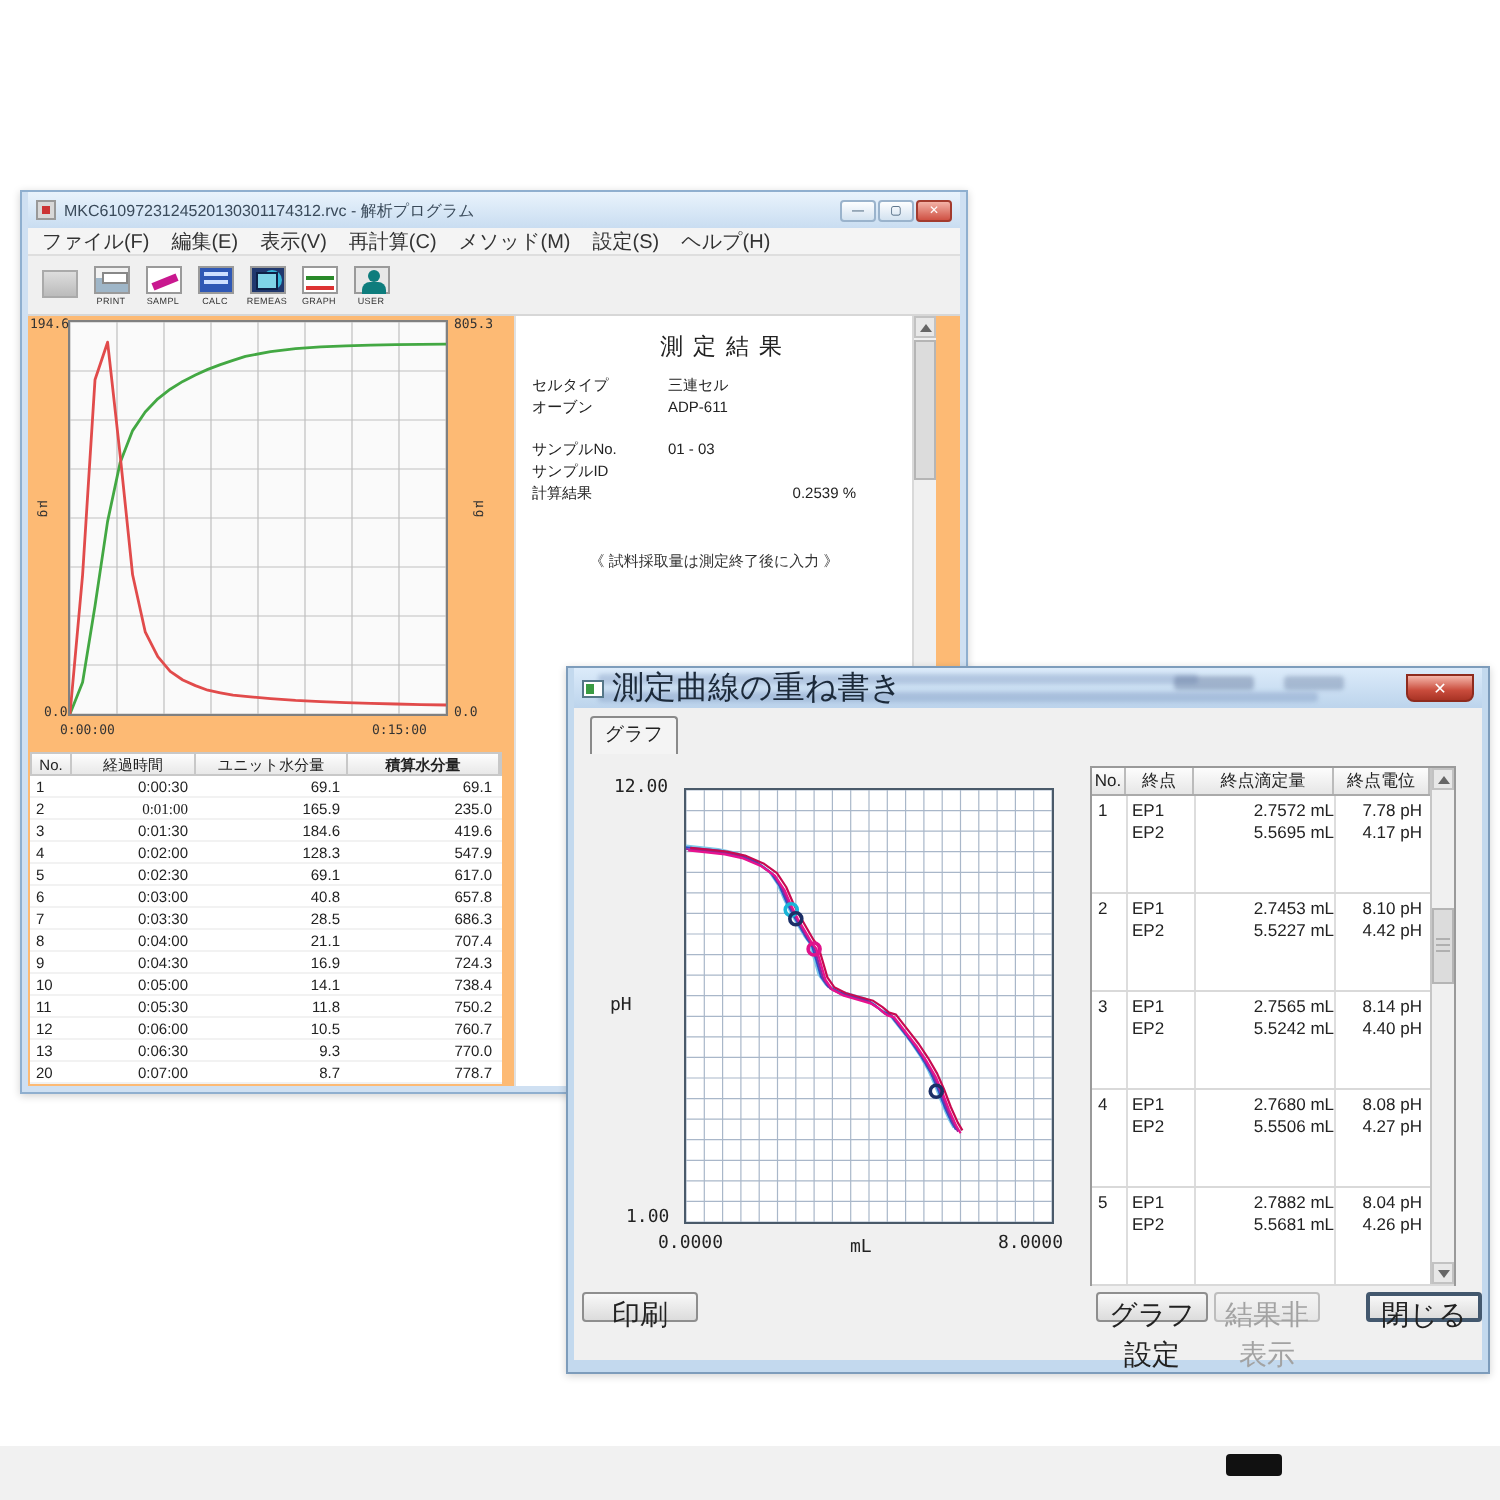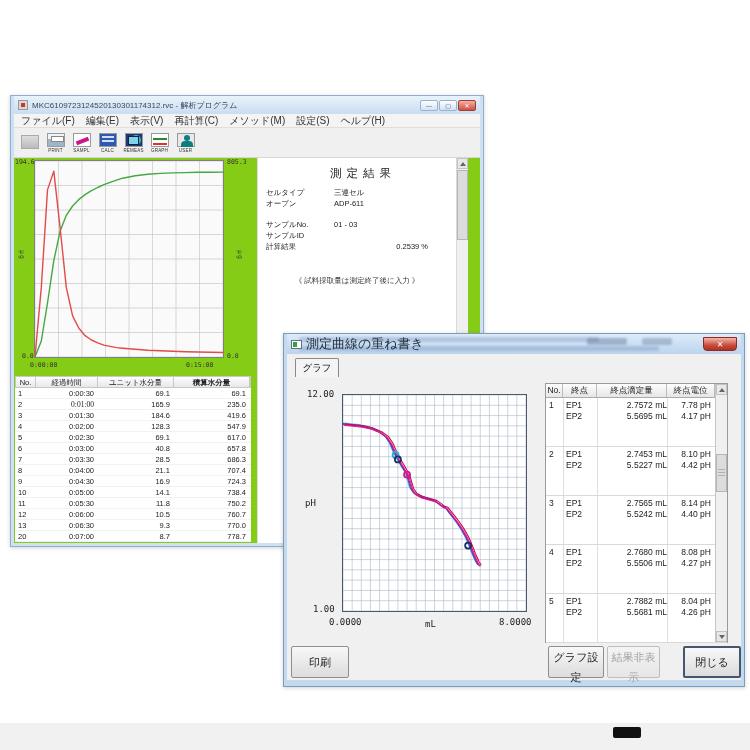--- a/index.html
+++ b/index.html
@@ -40,21 +40,21 @@
   .icn-remeas::before{content:"";position:absolute;right:1px;bottom:1px;width:6px;height:6px;border:2px solid #35b6d9;border-radius:50%}
   .icn-graph{background:#fff}
   .icn-graph::before{content:"";position:absolute;left:1px;top:9px;width:14px;height:2px;background:#d33}
   .icn-graph::after{content:"";position:absolute;left:1px;top:4px;width:14px;height:2px;background:#2a8a2a}
   .icn-user{background:#e8e8e8}
   .icn-user::before{content:"";position:absolute;left:6px;top:1px;width:6px;height:6px;border-radius:50%;background:#0e7d7d}
   .icn-user::after{content:"";position:absolute;left:3px;top:7px;width:12px;height:6px;border-radius:4px 4px 0 0;background:#0e7d7d}
 
   
   #w1{left:10px;top:95px;width:474px;height:452px;padding:0 3px 3px}
-  #c1wrap{position:relative;background:#84cc16;height:385px;overflow:hidden}
+  #c1wrap{position:relative;background:#fdba74;height:385px;overflow:hidden}
   #c1plot{position:absolute;left:20px;top:2px;width:190px;height:198px;background:#fafafa;border:1px solid #808080}
   .axlbl{position:absolute;font-family:"DejaVu Sans Mono",monospace;font-size:6.5px;color:#333;white-space:nowrap}
   .axvert{writing-mode:vertical-rl;letter-spacing:1px}
   #t1{position:absolute;left:1px;top:218px;width:236px;font-size:7.5px;background:#fff}
   .trow{display:flex;height:11px;line-height:11px;border-bottom:1px solid #f2f2f2}
   .thr{background:linear-gradient(#fdfdfd,#e8e8e8);border:1px solid #c8c8c8;height:12px;line-height:11px}
   .tc{padding:0 3px;overflow:hidden;white-space:nowrap}
   .thr .tc{border-right:1px solid #c8c8c8;text-align:center}
   .tcr{text-align:right}
   #res{position:absolute;left:243px;top:0;width:211px;height:385px;background:#fff;border-left:1px solid #e0e0e0}
@@ -69,21 +69,21 @@
   .vscroll{position:absolute;top:0;bottom:0;width:12px;background:#f0f0f0;border-left:1px solid #d9d9d9}
   .sbtn{position:absolute;left:0;width:11px;height:11px;background:#e8e8e8;border:1px solid #c2c2c2;display:flex;align-items:center;justify-content:center}
   .arr-up{width:0;height:0;border-left:3px solid transparent;border-right:3px solid transparent;border-bottom:4px solid #666}
   .arr-dn{width:0;height:0;border-left:3px solid transparent;border-right:3px solid transparent;border-top:4px solid #666}
   .sthumb{position:absolute;left:0;width:11px;background:#dcdcdc;border:1px solid #b5b5b5}
   #w1scroll{position:absolute;right:0;top:0;bottom:0}
 
   
   #w2{left:283px;top:333px;width:462px;height:354px;padding:0 3px 5px;background:#c3d9ee;border-color:#7d9cbb;z-index:5}
   #w2 .tbar{height:20px;background:linear-gradient(#dcebfa,#bcd4ec)}
-  #w2 .ttl{font-size:13px;color:#1c2a3a}
+  #w2 .ttl{font-size:16px;color:#1c2a3a}
   .glass{position:absolute;height:5px;background:rgba(90,120,170,.28);filter:blur(1px);border-radius:2px}
   #w2close{width:34px;height:14px;margin-left:auto;background:linear-gradient(#f5b6aa,#c94c3c 60%,#a93425);
            border:1px solid #8e2b1e;border-radius:0 0 4px 4px;color:#fff;font-size:8px;line-height:13px;text-align:center;position:relative;z-index:2}
   #w2body{position:relative;background:#f0f0f0;height:326px}
   #w2tab{position:absolute;left:8px;top:4px;width:44px;height:19px;background:#f4f4f4;border:1px solid #8a8a8a;border-bottom:none;
          font-size:9.5px;text-align:center;line-height:18px;color:#222;border-radius:2px 2px 0 0}
   #p2{position:absolute;left:55px;top:40px;width:185px;height:218px;background:#fff;border:1px solid #4a5a6a}
   .ax2{position:absolute;font-family:"DejaVu Sans Mono",monospace;font-size:9px;color:#222;white-space:nowrap}
   #ept{position:absolute;left:258px;top:29px;width:183px;height:260px;background:#fff;border:1px solid #9a9a9a;font-size:8.5px}
   #epthead{display:flex;height:14px;background:linear-gradient(#fdfdfd,#e6e6e6);border-bottom:1px solid #aaa}
@@ -91,22 +91,22 @@
   .epgroup{position:relative;height:49px;border-bottom:1px solid #d9d9d9}
   .epno{position:absolute;left:3px;top:2px}
   .eprow{position:absolute;left:17px;right:13px;height:11px;line-height:11px}
   .epname{position:absolute;left:3px}
   .epvol{position:absolute;left:36px;width:68px;text-align:right}
   .eppot{position:absolute;right:3px;width:50px;text-align:right}
   .epvline{position:absolute;top:0;bottom:0;width:1px;background:#ddd}
   #eptscroll{right:0;border-left:1px solid #c6c6c6}
   .grip{background-image:repeating-linear-gradient(#b0b0b0 0 1px,transparent 1px 3px);background-size:7px 9px;background-position:1px center;background-repeat:no-repeat}
 
-  .btn{position:absolute;height:32px;background:linear-gradient(#f8f8f8,#dcdcdc);border:1px solid #8e8e8e;border-radius:2px;
-       font-size:11px;color:#222;text-align:center;line-height:20px}
+  .btn{position:absolute;height:15px;background:linear-gradient(#f8f8f8,#dcdcdc);border:1px solid #8e8e8e;border-radius:2px;
+       font-size:14px;color:#222;text-align:center;line-height:20px}
   .btn.default{border:2px solid #43586e;line-height:18px}
   .btn.disabled{color:#a2a2a2;border-color:#bdbdbd;background:linear-gradient(#f4f4f4,#e6e6e6)}
 </style>
 </head>
 <body>
 
 <div id="canvas">
 
   <section class="win" id="w1">
     <div class="tbar">

